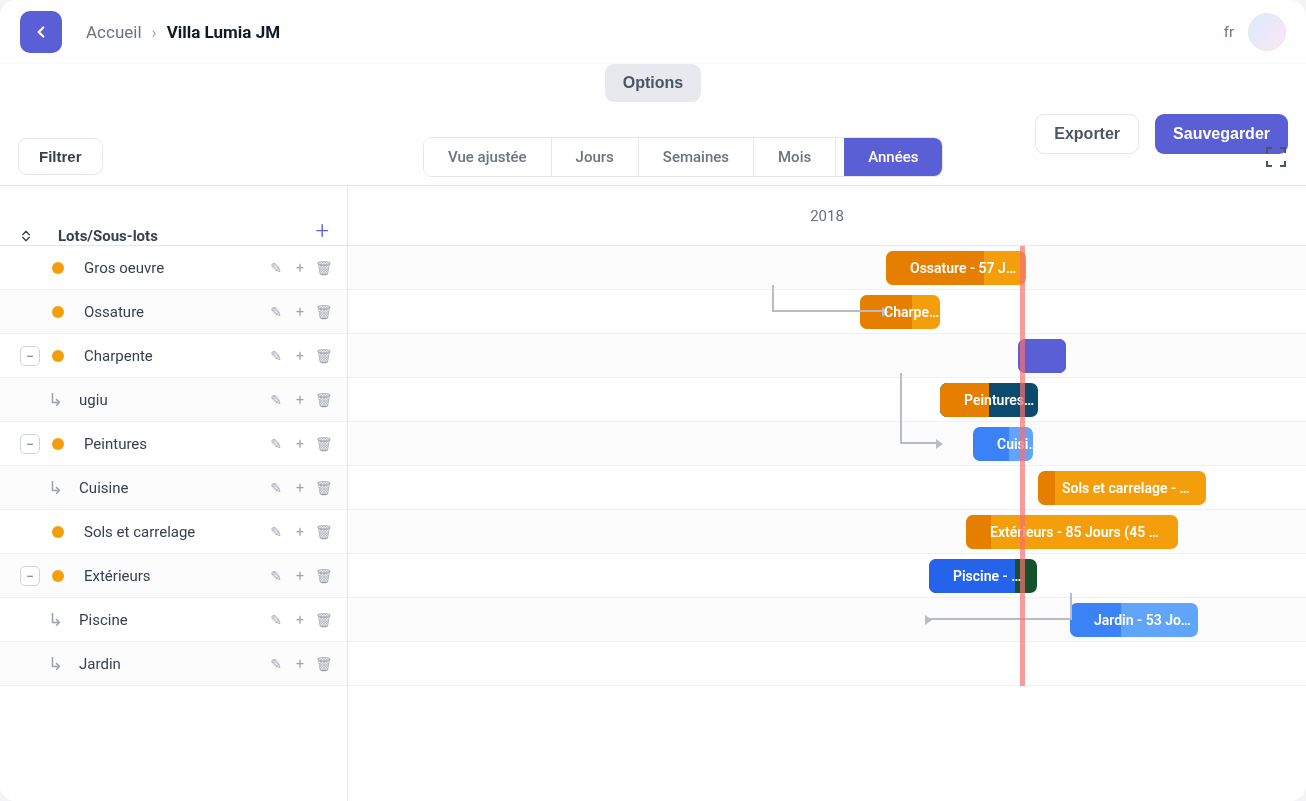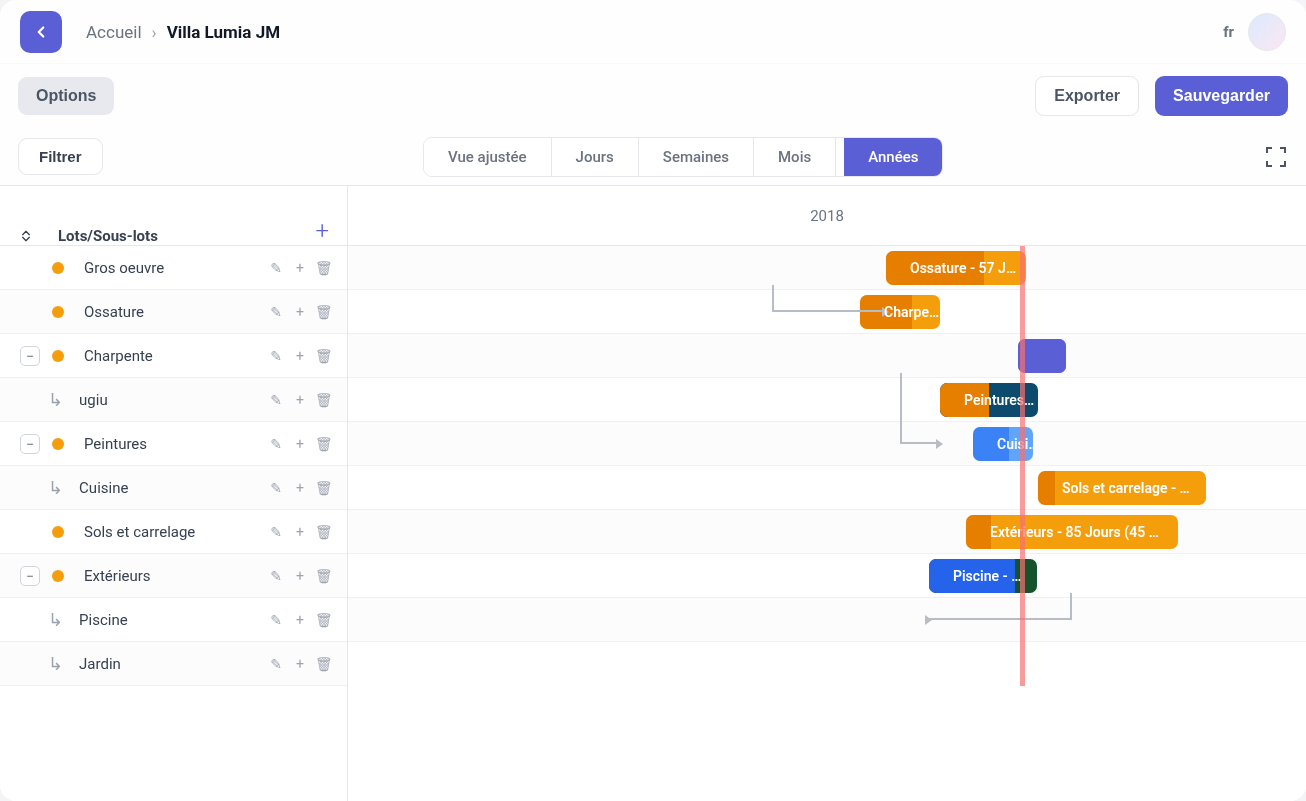--- a/index.html
+++ b/index.html
@@ -44,35 +44,35 @@
   font-size: 17px;
 }
 .breadcrumb .home { color: #6b7280; cursor: pointer; }
 .breadcrumb .sep { color: #9ca3af; }
 .breadcrumb .current { font-weight: 700; color: #111827; }
 .topbar .right {
   margin-left: auto;
   display: flex;
   align-items: center;
   gap: 14px;
-  font-weight: bold;
 }
 .lang { color: #6b7280; cursor: pointer; font-size: 15px; }
 .avatar {
   width: 38px; height: 38px;
   border-radius: 50%;
   background: linear-gradient(135deg,#dbeafe,#fce7f3);
   border: 1px solid #e5e7eb;
 }
 .toolbar {
   height: 64px;
   display: flex;
   align-items: center;
   padding: 0 18px;
   gap: 12px;
+  flex-direction: column;
 }
 .btn {
   padding: 10px 18px;
   border-radius: 9px;
   font-weight: 600;
   font-size: 16px;
   cursor: pointer;
   border: none;
 }
 .btn-secondary {
@@ -473,20 +473,26 @@
               <div class="progress" style="width: 12%; background: rgb(230, 126, 0);"></div>
               <span>Extérieurs - 85 Jours (45 …</span>
             </div>
           </div>
           <div class="gantt-row">
             <div class="bar" style="left: 581px; width: 108px; background: #14532d;">
               <div class="progress" style="width: 80%; background: rgb(37, 99, 235);"></div>
               <span>Piscine - …</span>
             </div>
           </div>
+          <div class="gantt-row">
+            <div class="bar" style="left: 722px; width: 128px; background: rgb(96, 165, 250);">
+              <div class="progress" style="width: 40%; background: rgb(59, 130, 246);"></div>
+              <span>Jardin - 53 Jo…</span>
+            </div>
+          </div>
           <div class="gantt-row"></div>
           <div class="dep-line" style="left: 424px; top: 39px; width: 112px; height: 27px;"></div>
           <div class="dep-arrow" style="left: 534px; top: 61px;"></div>
           <div class="dep-line" style="left: 552px; top: 127px; width: 38px; height: 71px;"></div>
           <div class="dep-arrow" style="left: 588px; top: 193px;"></div>
           <div class="dep-line" style="left: 579px; top: 347px; width: 145px; height: 27px; border-left: none; border-right: 2px solid rgb(184, 188, 196);"></div>
           <div class="dep-arrow" style="left: 577px; top: 369px;"></div>
         </div>
     </div>
   </div>

